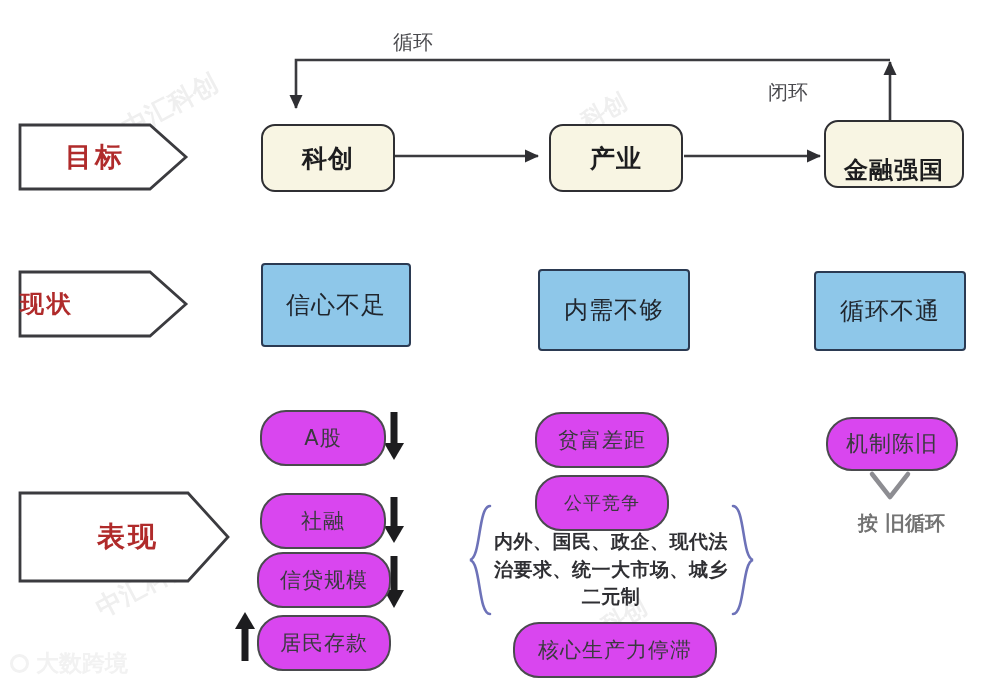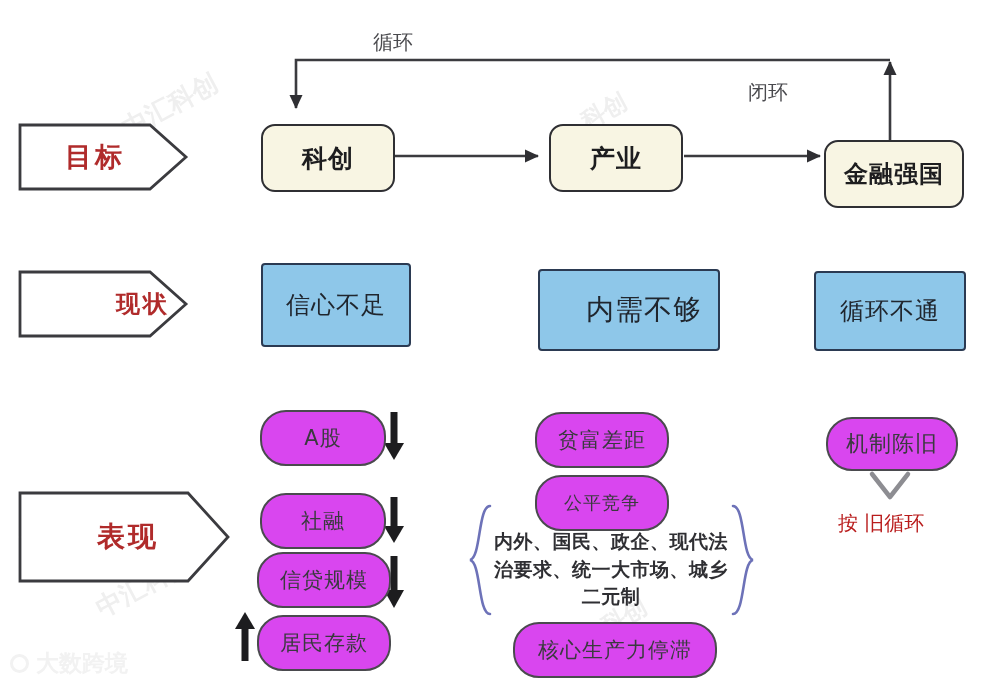--- a/index.html
+++ b/index.html
@@ -48,22 +48,23 @@
     color:#3a3a3e;
     letter-spacing:1px;
     line-height:1.25;
   }
 
   
   .lbl{
     position:absolute;
     color:#4a4a4e;
     white-space:nowrap;
-  }
-  .lbl-bold{font-weight:normal;color:#b91c1c;}
+    margin-left:20px;
+  }
+  .lbl-bold{font-weight:bold;color:#737373;}
 
   
   .brace-text{
     position:absolute;
     color:#2f2f33;
     font-weight:bold;
     text-align:center;
     line-height:1.45;
     letter-spacing:0.5px;
   }
@@ -145,46 +146,46 @@
 
     <path d="M20,125 L150,125 L186,157 L150,189 L20,189 Z" fill="#ffffff" stroke="#3b3b3f" stroke-width="2.8"></path>
     <path d="M20,272 L150,272 L186,304 L150,336 L20,336 Z" fill="#ffffff" stroke="#3b3b3f" stroke-width="2.8"></path>
     <path d="M20,493 L188,493 L228,537 L188,581 L20,581 Z" fill="#ffffff" stroke="#3b3b3f" stroke-width="2.8"></path>
   </svg>
 
   <div class="abs" style="left:20px;top:125px;width:150px;height:64px;display:flex;align-items:center;justify-content:center;
               color:#b02b2b;font-weight:bold;font-size:27px;letter-spacing:3px;">
     <span>目标</span>
   </div>
-  <div class="abs" style="left:20px;top:272px;width:150px;height:64px;display:flex;align-items:center;justify-content:flex-end;
+  <div class="abs" style="left:20px;top:272px;width:150px;height:64px;display:flex;align-items:center;justify-content:flex-start;
               color:#b02b2b;font-weight:bold;font-size:24px;letter-spacing:3px;">
     <span>现状</span>
   </div>
   <div class="abs" style="left:20px;top:493px;width:180px;height:88px;display:flex;align-items:center;justify-content:center;
               color:#b02b2b;font-weight:bold;font-size:28px;letter-spacing:3px;padding-left:36px;">
     <span>表现</span>
   </div>
 
   <div class="node-cream" style="left:261px;top:124px;width:130px;height:64px;font-size:25px;">
     <span>科创</span>
   </div>
   <div class="node-cream" style="left:549px;top:124px;width:130px;height:64px;font-size:25px;">
     <span>产业</span>
   </div>
-  <div class="node-cream" style="left:824px;top:140px;width:136px;height:64px;font-size:24px;">
+  <div class="node-cream" style="left:824px;top:120px;width:136px;height:64px;font-size:24px;align-items:flex-end;">
     <span>金融强国</span>
   </div>
 
   <div class="lbl" style="left:373px;top:29px;font-size:20px;">循环</div>
   <div class="lbl" style="left:748px;top:79px;font-size:20px;">闭环</div>
 
   <div class="node-blue" style="left:261px;top:263px;width:146px;height:80px;font-size:24px;">
     <span>信心不足</span>
   </div>
-  <div class="node-blue" style="left:538px;top:269px;width:148px;height:78px;font-size:28px;padding-left:30px;">
+  <div class="node-blue" style="left:538px;top:269px;width:148px;height:78px;font-size:24px;">
     <span>内需不够</span>
   </div>
   <div class="node-blue" style="left:814px;top:271px;width:148px;height:76px;font-size:24px;">
     <span>循环不通</span>
   </div>
 
   <div class="node-pill" style="left:260px;top:410px;width:122px;height:52px;font-size:21px;">
     <span>A股</span>
   </div>
   <div class="node-pill" style="left:260px;top:493px;width:122px;height:52px;font-size:21px;">

